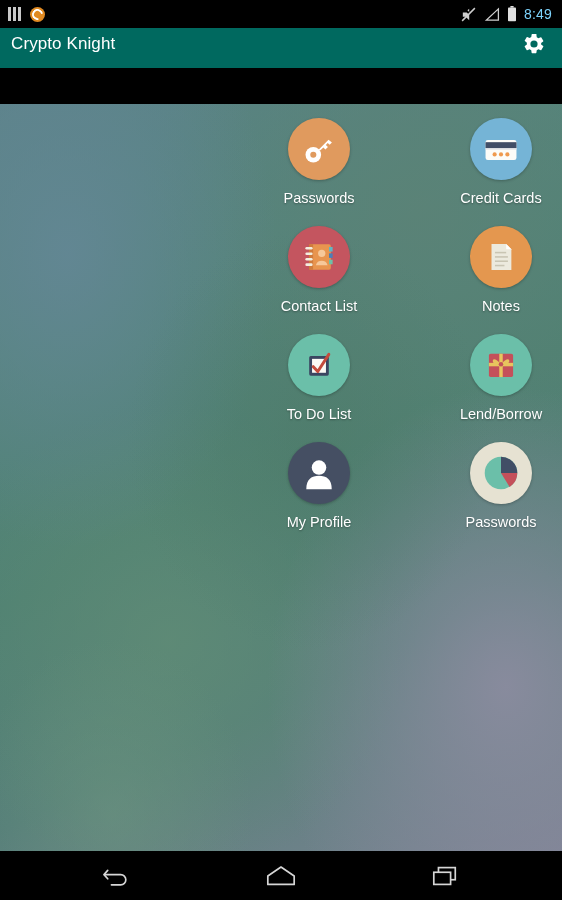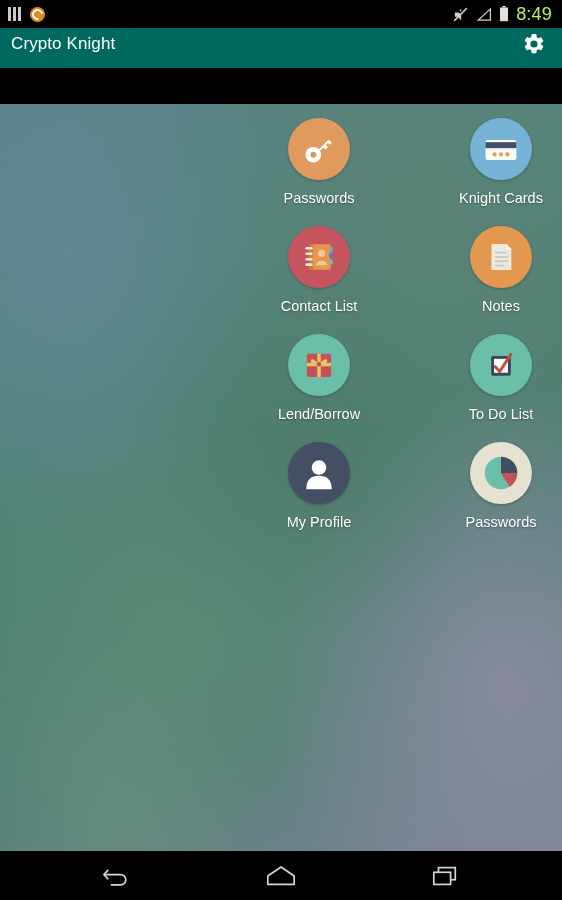--- a/index.html
+++ b/index.html
@@ -45,22 +45,22 @@
     display: flex; align-items: center; justify-content: center;
   }
   .sb-appicon:after {
     content: "";
     width: 7px; height: 7px; border-radius: 50%;
     border: 2px solid #ffffff;
     border-right-color: transparent;
     transform: rotate(35deg);
   }
   .status-time {
-    color: #bef264;
-    font-size: 18px;
+    color: #7dd3fc;
+    font-size: 14px;
     letter-spacing: 0.2px;
     line-height: 28px;
   }
   .sb-icon svg { display: block; }
 
   
   .app-bar {
     position: absolute;
     top: 28px; left: 0;
     width: 562px;
@@ -277,21 +277,21 @@
         <div class="tile-icon" style="background:#75b4d6">
           <svg width="40" height="40" viewBox="0 0 44 44">
             <rect x="5" y="12" width="34" height="22" rx="2.5" fill="#fcfcf8"></rect>
             <rect x="5" y="14.5" width="34" height="6.5" fill="#414e66"></rect>
             <rect x="5" y="21" width="34" height="1.6" fill="#d8dbe0"></rect>
             <circle cx="15" cy="28" r="2.3" fill="#ef9a4e"></circle>
             <circle cx="22" cy="28" r="2.3" fill="#ef9a4e"></circle>
             <circle cx="29" cy="28" r="2.3" fill="#ef9a4e"></circle>
           </svg>
         </div>
-        <div class="tile-label">Knight Cards</div>
+        <div class="tile-label">Credit Cards</div>
       </div>
     </div>
 
     <div class="grid-row">
       <div class="tile">
         <div class="tile-icon" style="background:#c4555f">
           <svg width="40" height="40" viewBox="0 0 44 44">
             <rect x="11" y="8" width="24" height="28" rx="2" fill="#e8954f"></rect>
             <rect x="11" y="8" width="4.5" height="28" fill="#d07a3c"></rect>
             <rect x="7" y="11" width="8" height="2.8" rx="1.4" fill="#f2eee0"></rect>
@@ -321,41 +321,41 @@
             </g>
           </svg>
         </div>
         <div class="tile-label">Notes</div>
       </div>
     </div>
 
     <div class="grid-row">
       <div class="tile">
         <div class="tile-icon" style="background:#6bbfa9">
+          <svg width="36" height="36" viewBox="0 0 44 44">
+            <rect x="10" y="11" width="24" height="24" rx="2" fill="#3b4661"></rect>
+            <rect x="13.5" y="14.5" width="17" height="17" fill="#fbfaf5"></rect>
+            <path d="M15 24 L20.5 30 L34 9" fill="none" stroke="#c44b3c" stroke-width="3.6" stroke-linecap="round" stroke-linejoin="round"></path>
+          </svg>
+        </div>
+        <div class="tile-label">To Do List</div>
+      </div>
+
+      <div class="tile">
+        <div class="tile-icon" style="background:#6bbfa9">
           <svg width="38" height="38" viewBox="0 0 44 44">
             <rect x="8" y="9" width="28" height="27" rx="2" fill="#c4505a"></rect>
             <rect x="8" y="19.5" width="28" height="4" fill="#e8c45e"></rect>
             <rect x="20" y="9" width="4" height="27" fill="#e8c45e"></rect>
             <path d="M22 21 C16 14, 12 14, 12.5 18 C13 21.5, 18 21.5, 22 21 Z" fill="#e8c45e"></path>
             <path d="M22 21 C28 14, 32 14, 31.5 18 C31 21.5, 26 21.5, 22 21 Z" fill="#e8c45e"></path>
             <circle cx="22" cy="21" r="2.6" fill="#c4505a"></circle>
           </svg>
         </div>
         <div class="tile-label">Lend/Borrow</div>
-      </div>
-
-      <div class="tile">
-        <div class="tile-icon" style="background:#6bbfa9">
-          <svg width="36" height="36" viewBox="0 0 44 44">
-            <rect x="10" y="11" width="24" height="24" rx="2" fill="#3b4661"></rect>
-            <rect x="13.5" y="14.5" width="17" height="17" fill="#fbfaf5"></rect>
-            <path d="M15 24 L20.5 30 L34 9" fill="none" stroke="#c44b3c" stroke-width="3.6" stroke-linecap="round" stroke-linejoin="round"></path>
-          </svg>
-        </div>
-        <div class="tile-label">To Do List</div>
       </div>
     </div>
 
     <div class="grid-row">
       <div class="tile">
         <div class="tile-icon" style="background:#454f63">
           <svg width="40" height="40" viewBox="0 0 44 44">
             <circle cx="22" cy="16" r="8" fill="#ffffff"></circle>
             <path d="M8 40 C8 28.5, 14 25, 22 25 C30 25, 36 28.5, 36 40 Z" fill="#ffffff"></path>
           </svg>

